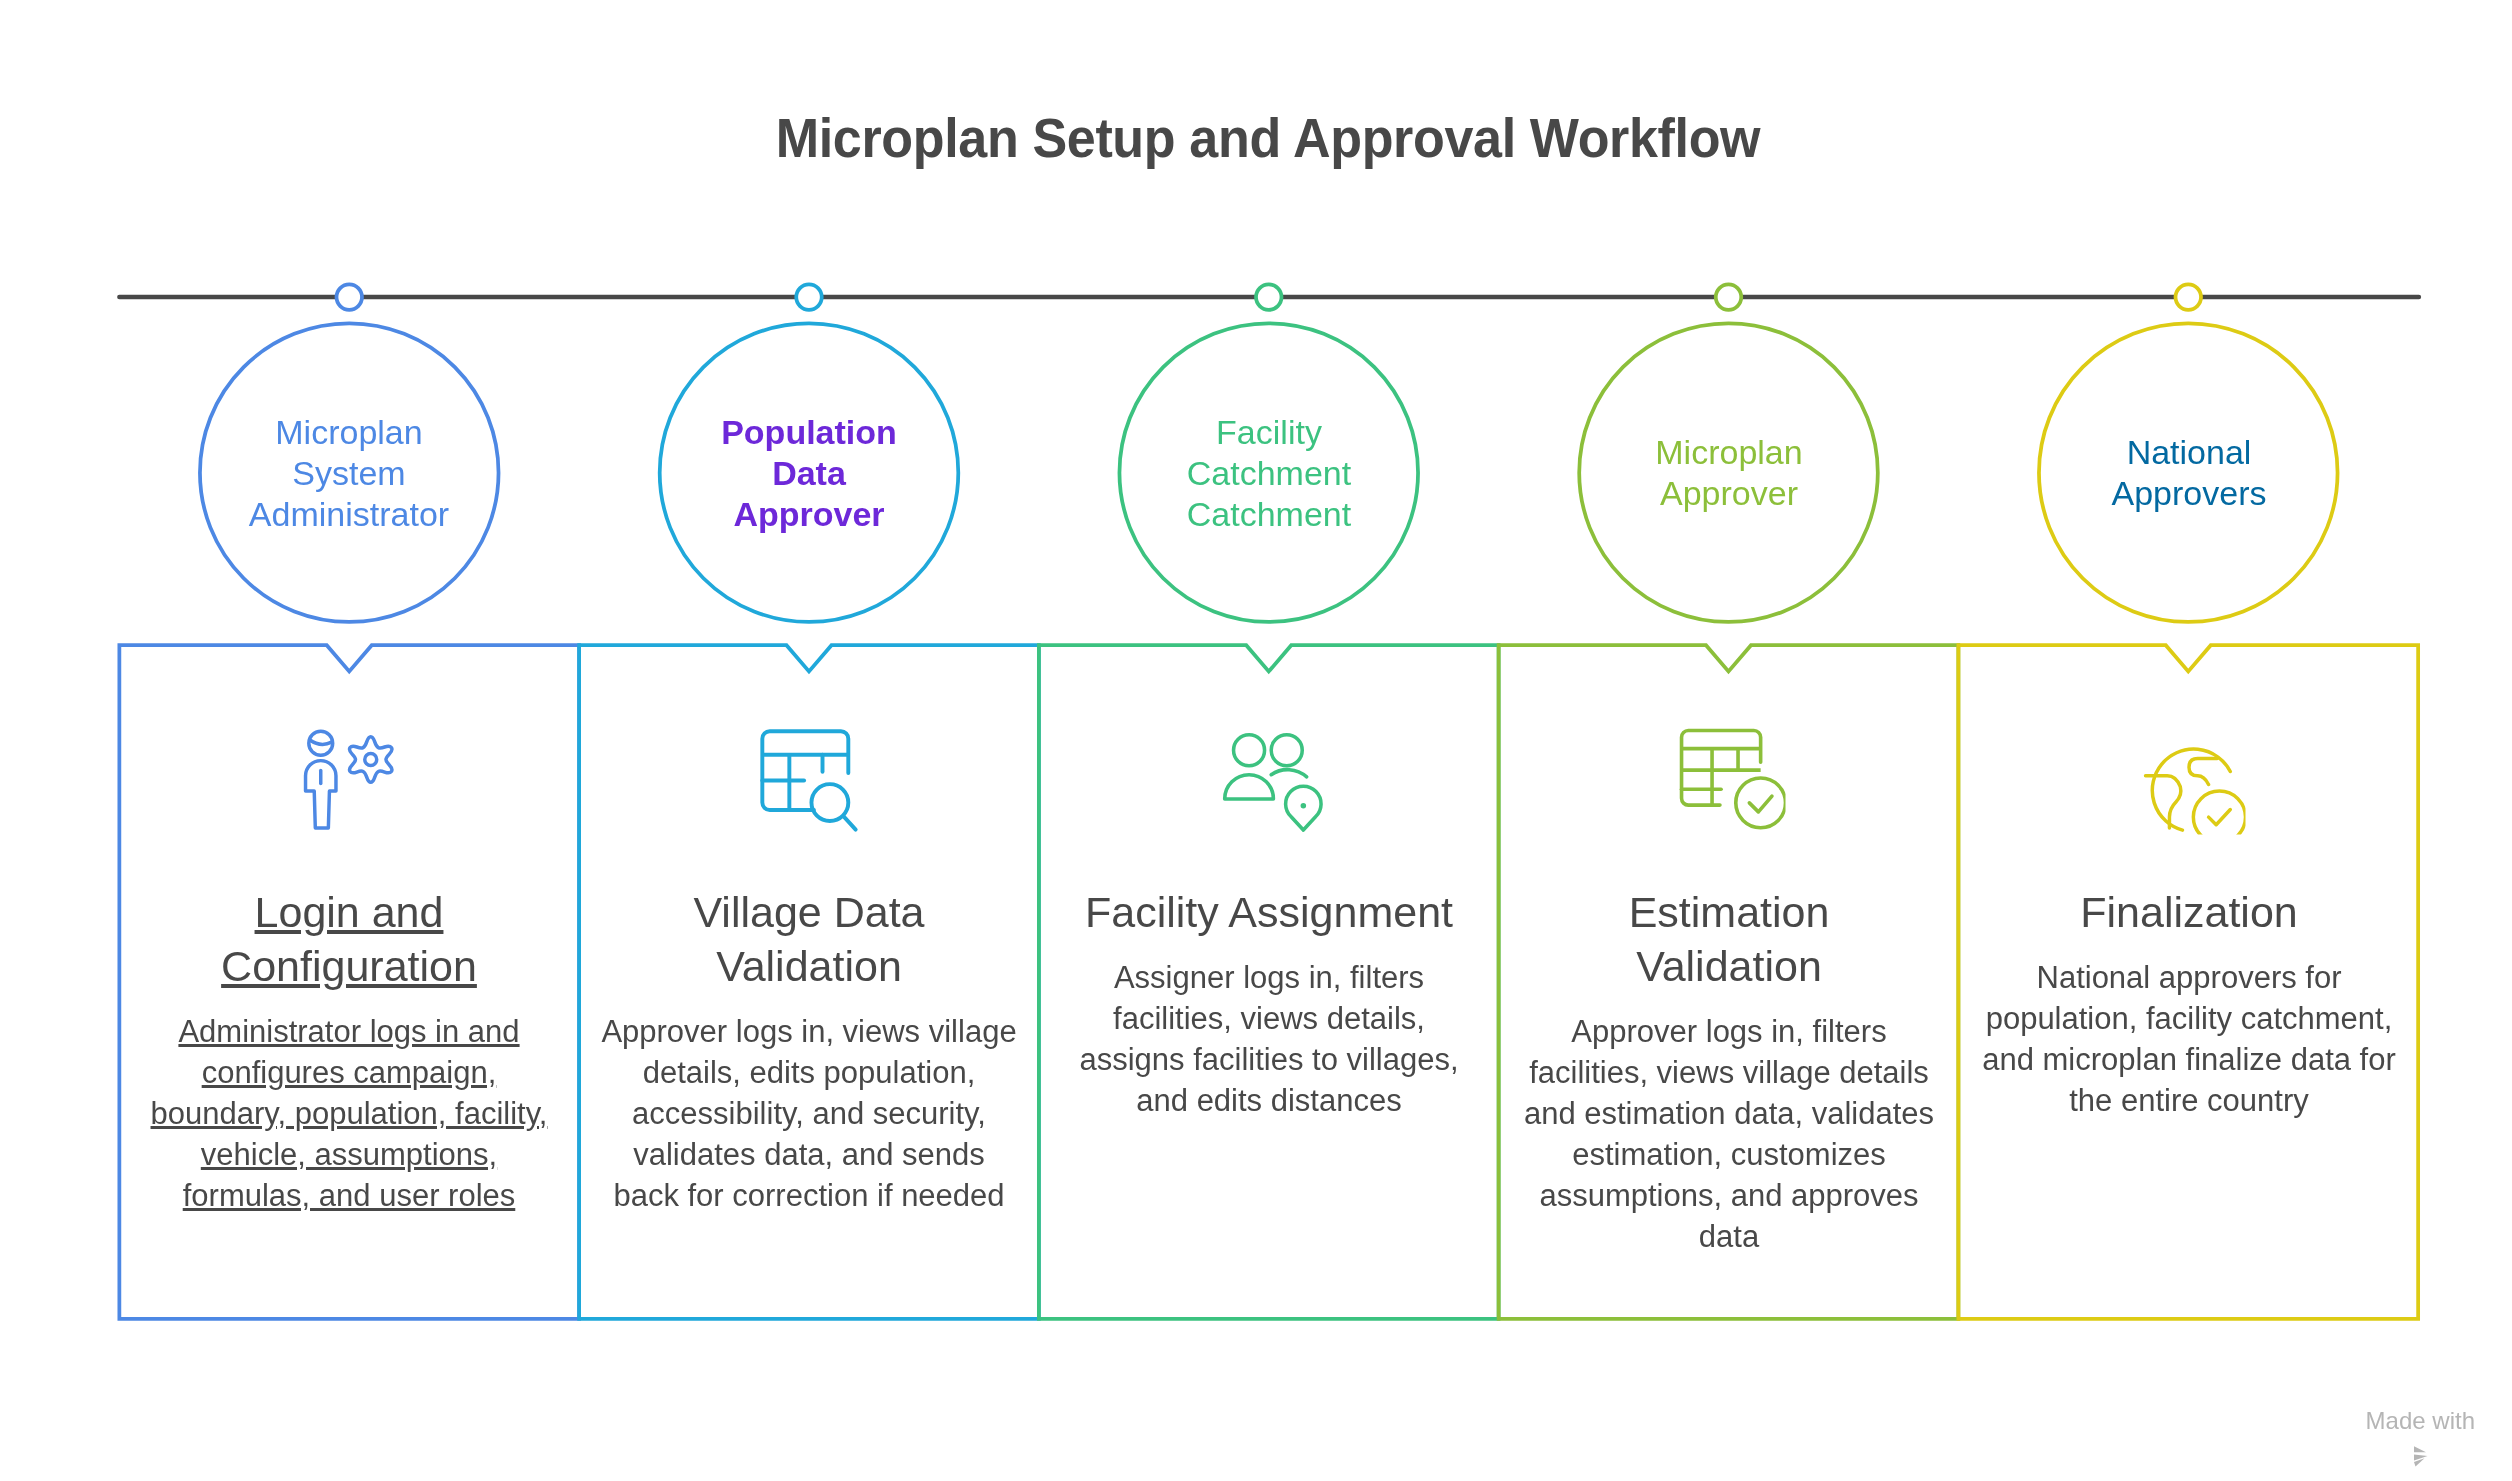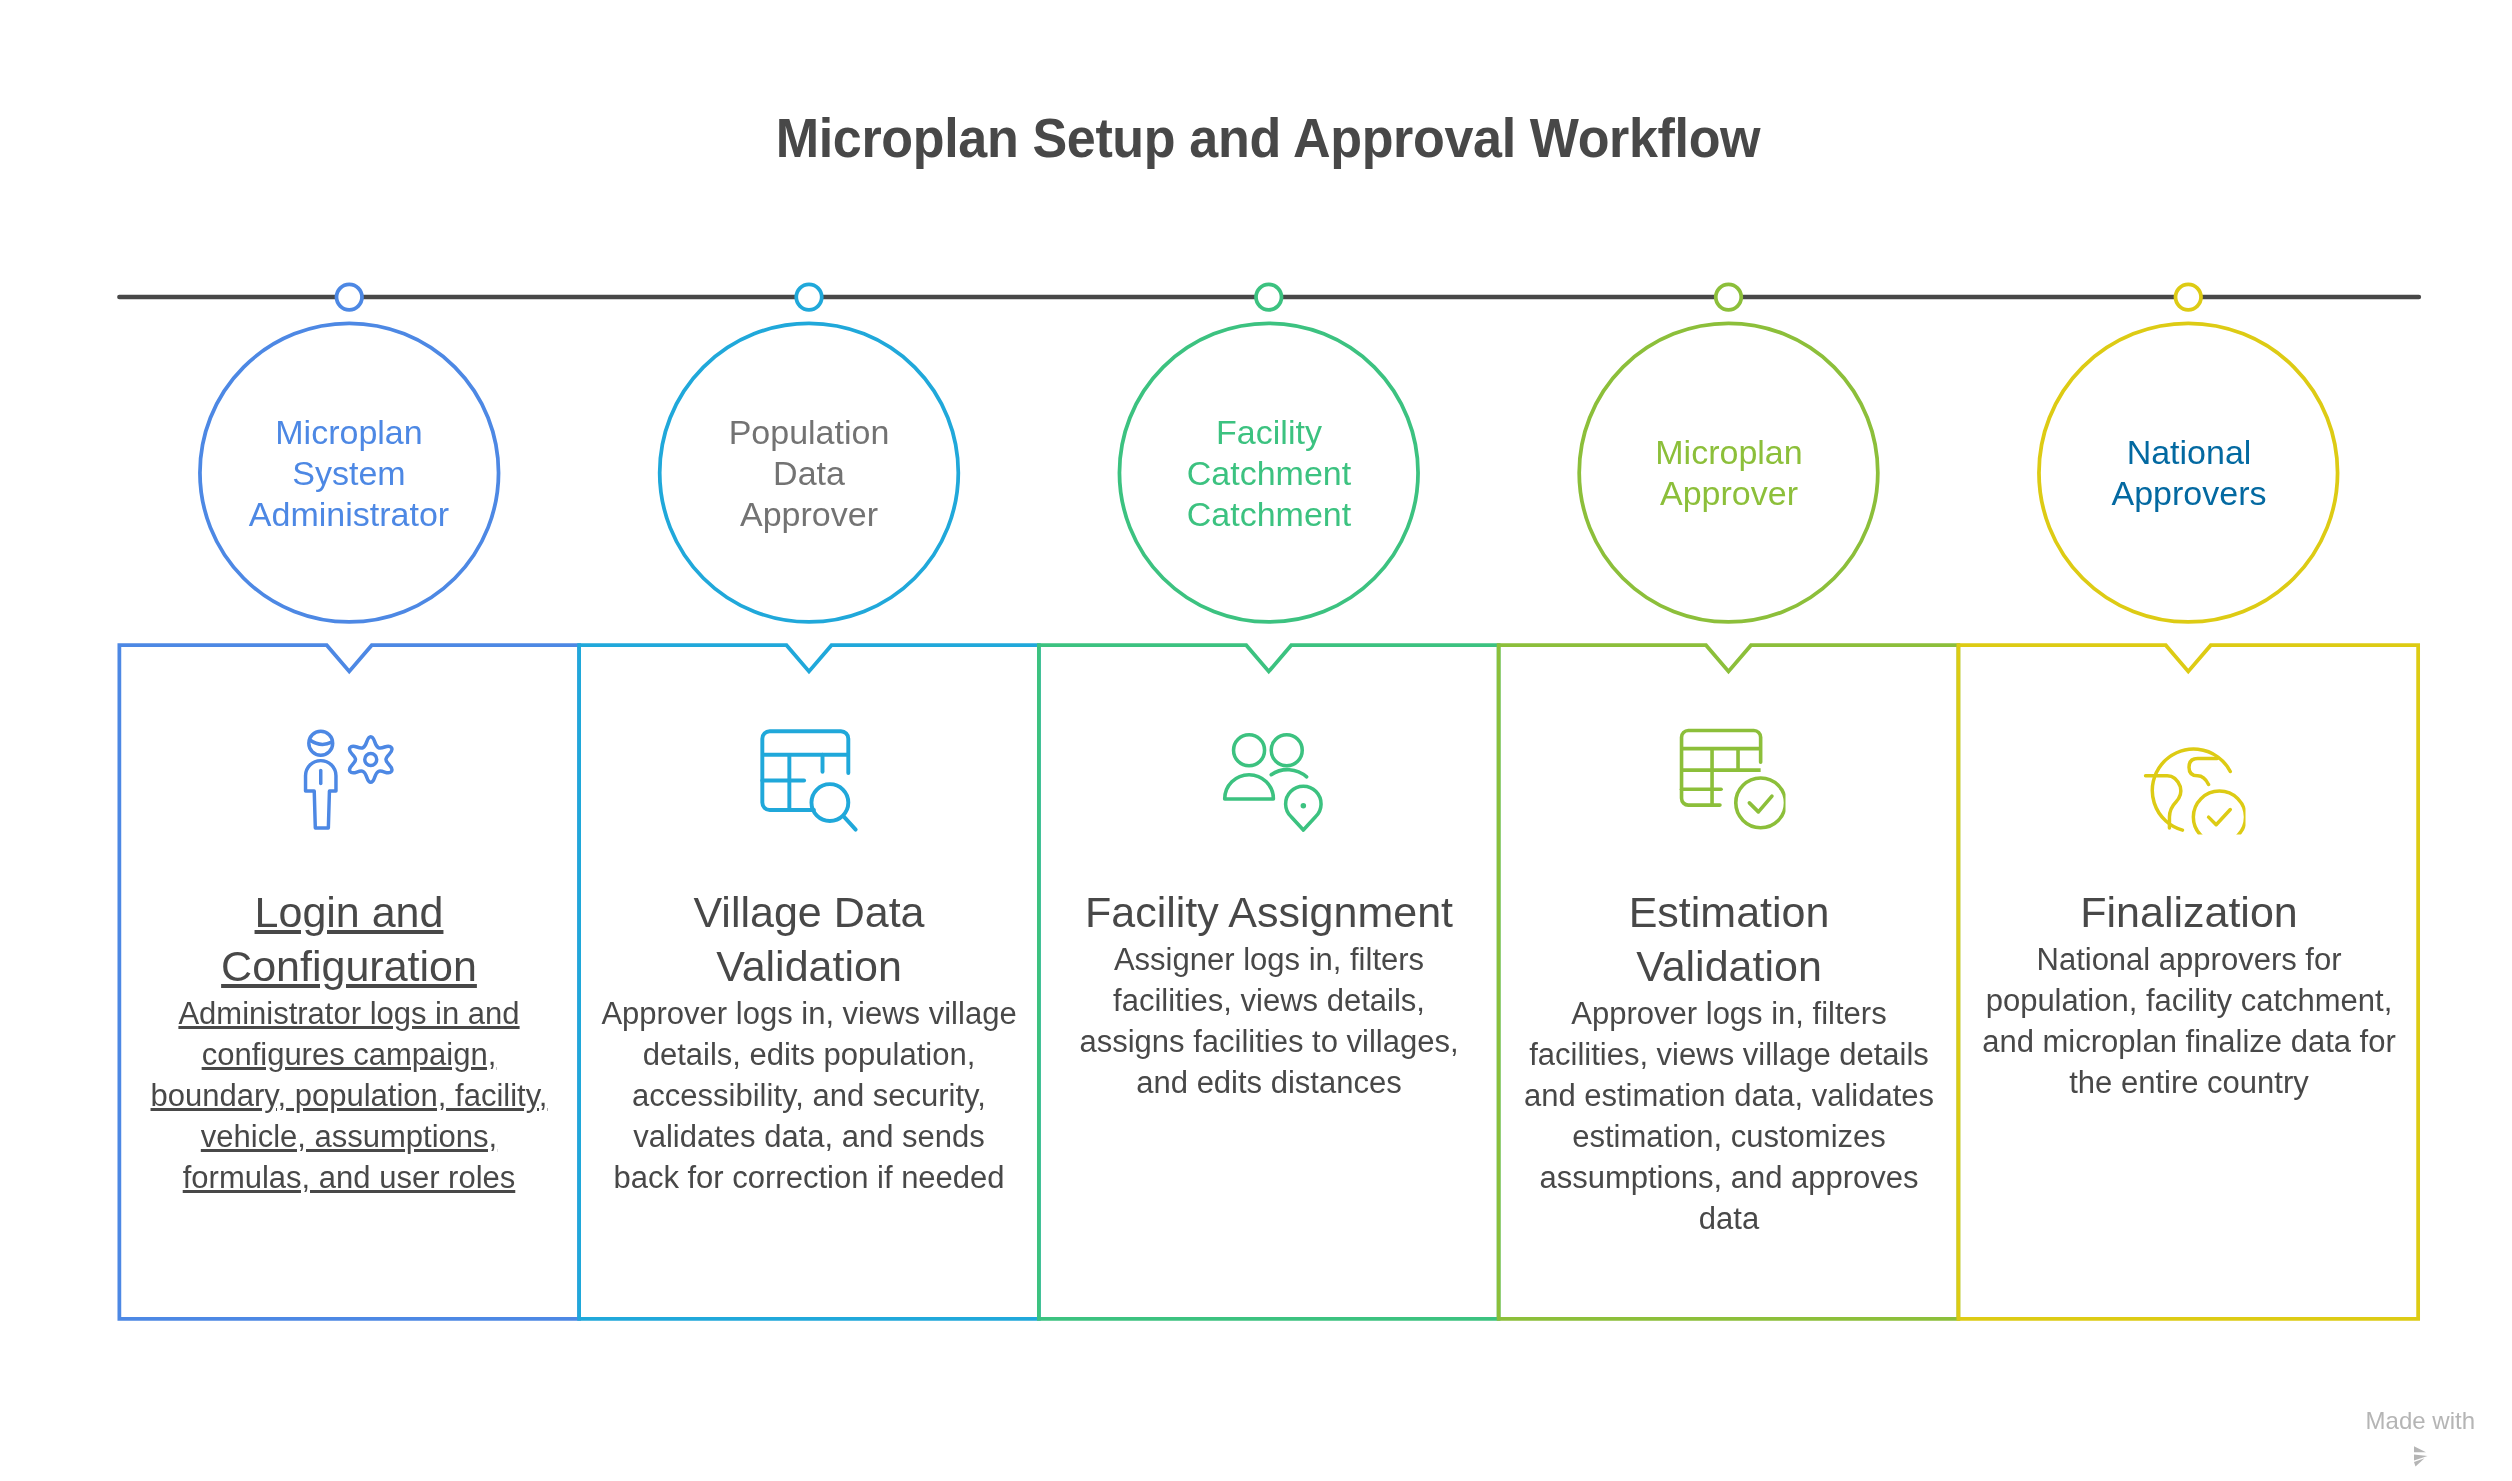--- a/index.html
+++ b/index.html
@@ -6,21 +6,21 @@
   body { width: 2512px; height: 1481px; position: relative; overflow: hidden;
          font-family: "Liberation Sans", sans-serif; color: #484848; }
   #canvas { position: absolute; left: 12px; top: 0; width: 2512px; height: 1217px; border-radius: 16px; }
   .title { position: absolute; left: 0; width: 2512px; top: 105px; text-align: center;
            font-size: 56px; font-weight: bold; color: #484848; letter-spacing: -0.4px;
            transform: scaleX(0.93); transform-origin: 1256px 0; }
   .role { position: absolute; width: 285px; text-align: center; font-size: 34px;
           line-height: 41px; transform: translate(-50%, -50%); }
   .col-text { position: absolute; width: 420px; text-align: center; transform: translateX(-50%); }
   .step-title { font-size: 43px; line-height: 54px; color: #484848; margin: 0; }
-  .step-desc { font-size: 31px; line-height: 41px; color: #484848; margin: 0 0 0 0; }
+  .step-desc { font-size: 31px; line-height: 41px; color: #484848; margin: 18px 0 0 0; }
   .footer { position: absolute; right: 49px; top: 1407px; font-size: 24px; color: #b5b5b5;
             display: flex; align-items: center; gap: 9px; flex-direction: column; }
   .footer svg { width: 24px; height: 24px; }
   .icon { position: absolute; width: 113px; height: 113px; transform: translate(-50%, -50%); }
 </style>
 </head>
 <body>
 
 <div id="canvas">
   <div class="title">Microplan Setup and Approval Workflow</div>
@@ -60,21 +60,21 @@
       <path d="M70 14 C74 14 73 22 77 24 C81 26 86 20 89 24 C92 28 84 31 84 35 C84 39 92 42 89 46 C86 50 81 44 77 46 C73 48 74 56 70 56 C66 56 67 48 63 46 C59 44 54 50 51 46 C48 42 56 39 56 35 C56 31 48 28 51 24 C54 20 59 26 63 24 C67 22 66 14 70 14 Z" fill="none" stroke="#4D88E4" stroke-width="3.2" stroke-linejoin="round"></path>
       <circle cx="70" cy="35" r="5.5" fill="none" stroke="#4D88E4" stroke-width="3.2"></circle>
       </svg>
       <div class="col-text" style="left: 337px; top: 885px; text-decoration: underline;">
         <div class="step-title">
           <div>Login and</div>
           <div>Configuration</div>
         </div>
         <p class="step-desc">Administrator logs in and configures campaign, boundary, population, facility, vehicle, assumptions, formulas, and user roles</p>
       </div>
-      <div class="role" style="left: 797px; top: 473px; color: #737373;">
+      <div class="role" style="left: 797px; top: 473px; color: #6d28d9; font-weight: bold;">
         <div>Population</div>
         <div>Data</div>
         <div>Approver</div>
       </div>
       <svg class="icon" viewBox="0 0 92 92" style="left: 797px; top: 778px;">
       <path d="M50 72 L14 72 A6 6 0 0 1 8 66 L8 14 A6 6 0 0 1 14 8 L72 8 A6 6 0 0 1 78 14 L78 42" fill="none" stroke="#20A8DA" stroke-width="3.2" stroke-linecap="round"></path>
       <line x1="8" y1="27" x2="78" y2="27" stroke="#20A8DA" stroke-width="3.2"></line>
       <line x1="8" y1="48" x2="42" y2="48" stroke="#20A8DA" stroke-width="3.2" stroke-linecap="round"></line>
       <line x1="30" y1="27" x2="30" y2="72" stroke="#20A8DA" stroke-width="3.2"></line>
       <line x1="57" y1="27" x2="57" y2="41" stroke="#20A8DA" stroke-width="3.2" stroke-linecap="round"></line>

